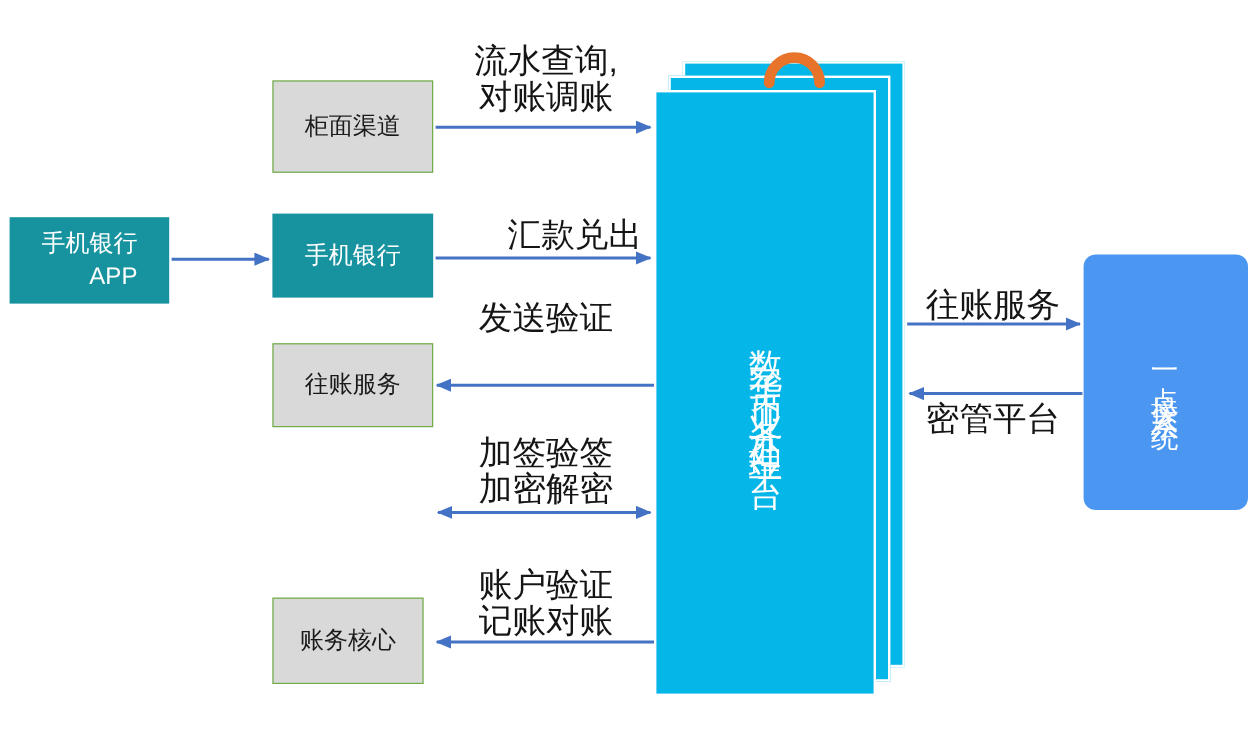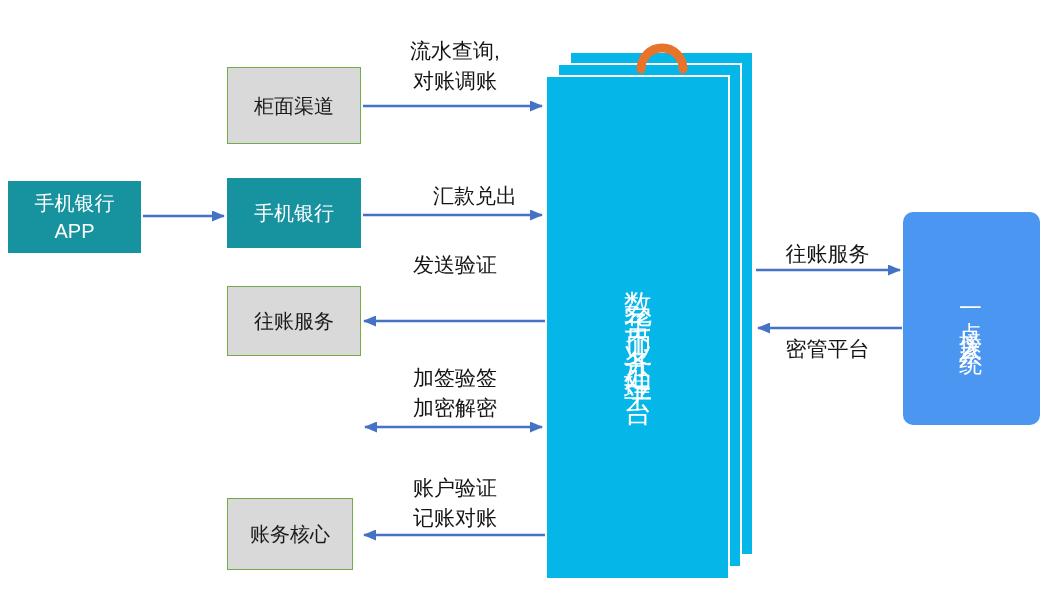--- a/index.html
+++ b/index.html
@@ -1,36 +1,36 @@
 <!DOCTYPE html>
 <html><head>
 <meta charset="utf-8">
 <style>
   * { margin:0; padding:0; box-sizing:border-box; }
   html,body { background:#ffffff; }
   body { font-family:"Liberation Sans","DejaVu Sans",sans-serif; }
   .canvas { position:relative; width:1048px; height:614px; background:#ffffff; overflow:hidden; }
 
   .node { position:absolute; display:flex; align-items:center; justify-content:center;
-          text-align:center; font-size:20px; line-height:28px; }
+          text-align:right; font-size:20px; line-height:28px; }
   .node.gray { background:#D9D9D9; border:1.5px solid #70AD47; color:#1a1a1a; }
   .node.teal { background:#17929F; color:#ffffff; }
 
   .platform-layer { position:absolute; width:185px; height:505px; background:#05B6E8;
                     border:2px solid #ffffff; }
   .platform-front { display:flex; align-items:center; justify-content:center; }
 
   .vtext { writing-mode:vertical-rl; text-orientation:upright; color:#ffffff; }
   .platform-title { font-size:28px; letter-spacing:0.42em; font-weight:400; }
 
   .access-box { position:absolute; background:#4A96F0; border-radius:10px;
                 display:flex; align-items:center; justify-content:center; }
   .access-title { font-size:23px; letter-spacing:0.32em; }
 
-  .flow-label { position:absolute; font-size:21px; line-height:30px; color:#151515;
+  .flow-label { position:absolute; font-size:28px; line-height:30px; color:#151515;
                 text-align:center; }
 
   svg.connectors { position:absolute; left:0; top:0; pointer-events:none; }
   svg.connectors line { stroke:#4472C4; stroke-width:2.5; }
 </style>
 </head>
 <body>
 
 <div class="canvas">
 
@@ -84,21 +84,21 @@
     <line x1="902" y1="328" x2="758" y2="328" marker-end="url(#ah)"></line>
     <path d="M 641 69 A 21 21 0 1 1 683 69" fill="none" stroke="#E8742C" stroke-width="9" stroke-linecap="round"></path>
   </svg>
 
 
   <div class="flow-label" style="left:375px;top:36px;width:160px;">
     <div>流水查询,</div>
     <div>对账调账</div>
   </div>
 
-  <div class="flow-label" style="left:395px;top:181px;width:160px;">
+  <div class="flow-label" style="left:375px;top:181px;width:160px;text-align:right;">
     <div>汇款兑出</div>
   </div>
 
   <div class="flow-label" style="left:375px;top:250px;width:160px;">
     <div>发送验证</div>
   </div>
 
   <div class="flow-label" style="left:375px;top:363px;width:160px;">
     <div>加签验签</div>
     <div>加密解密</div>

